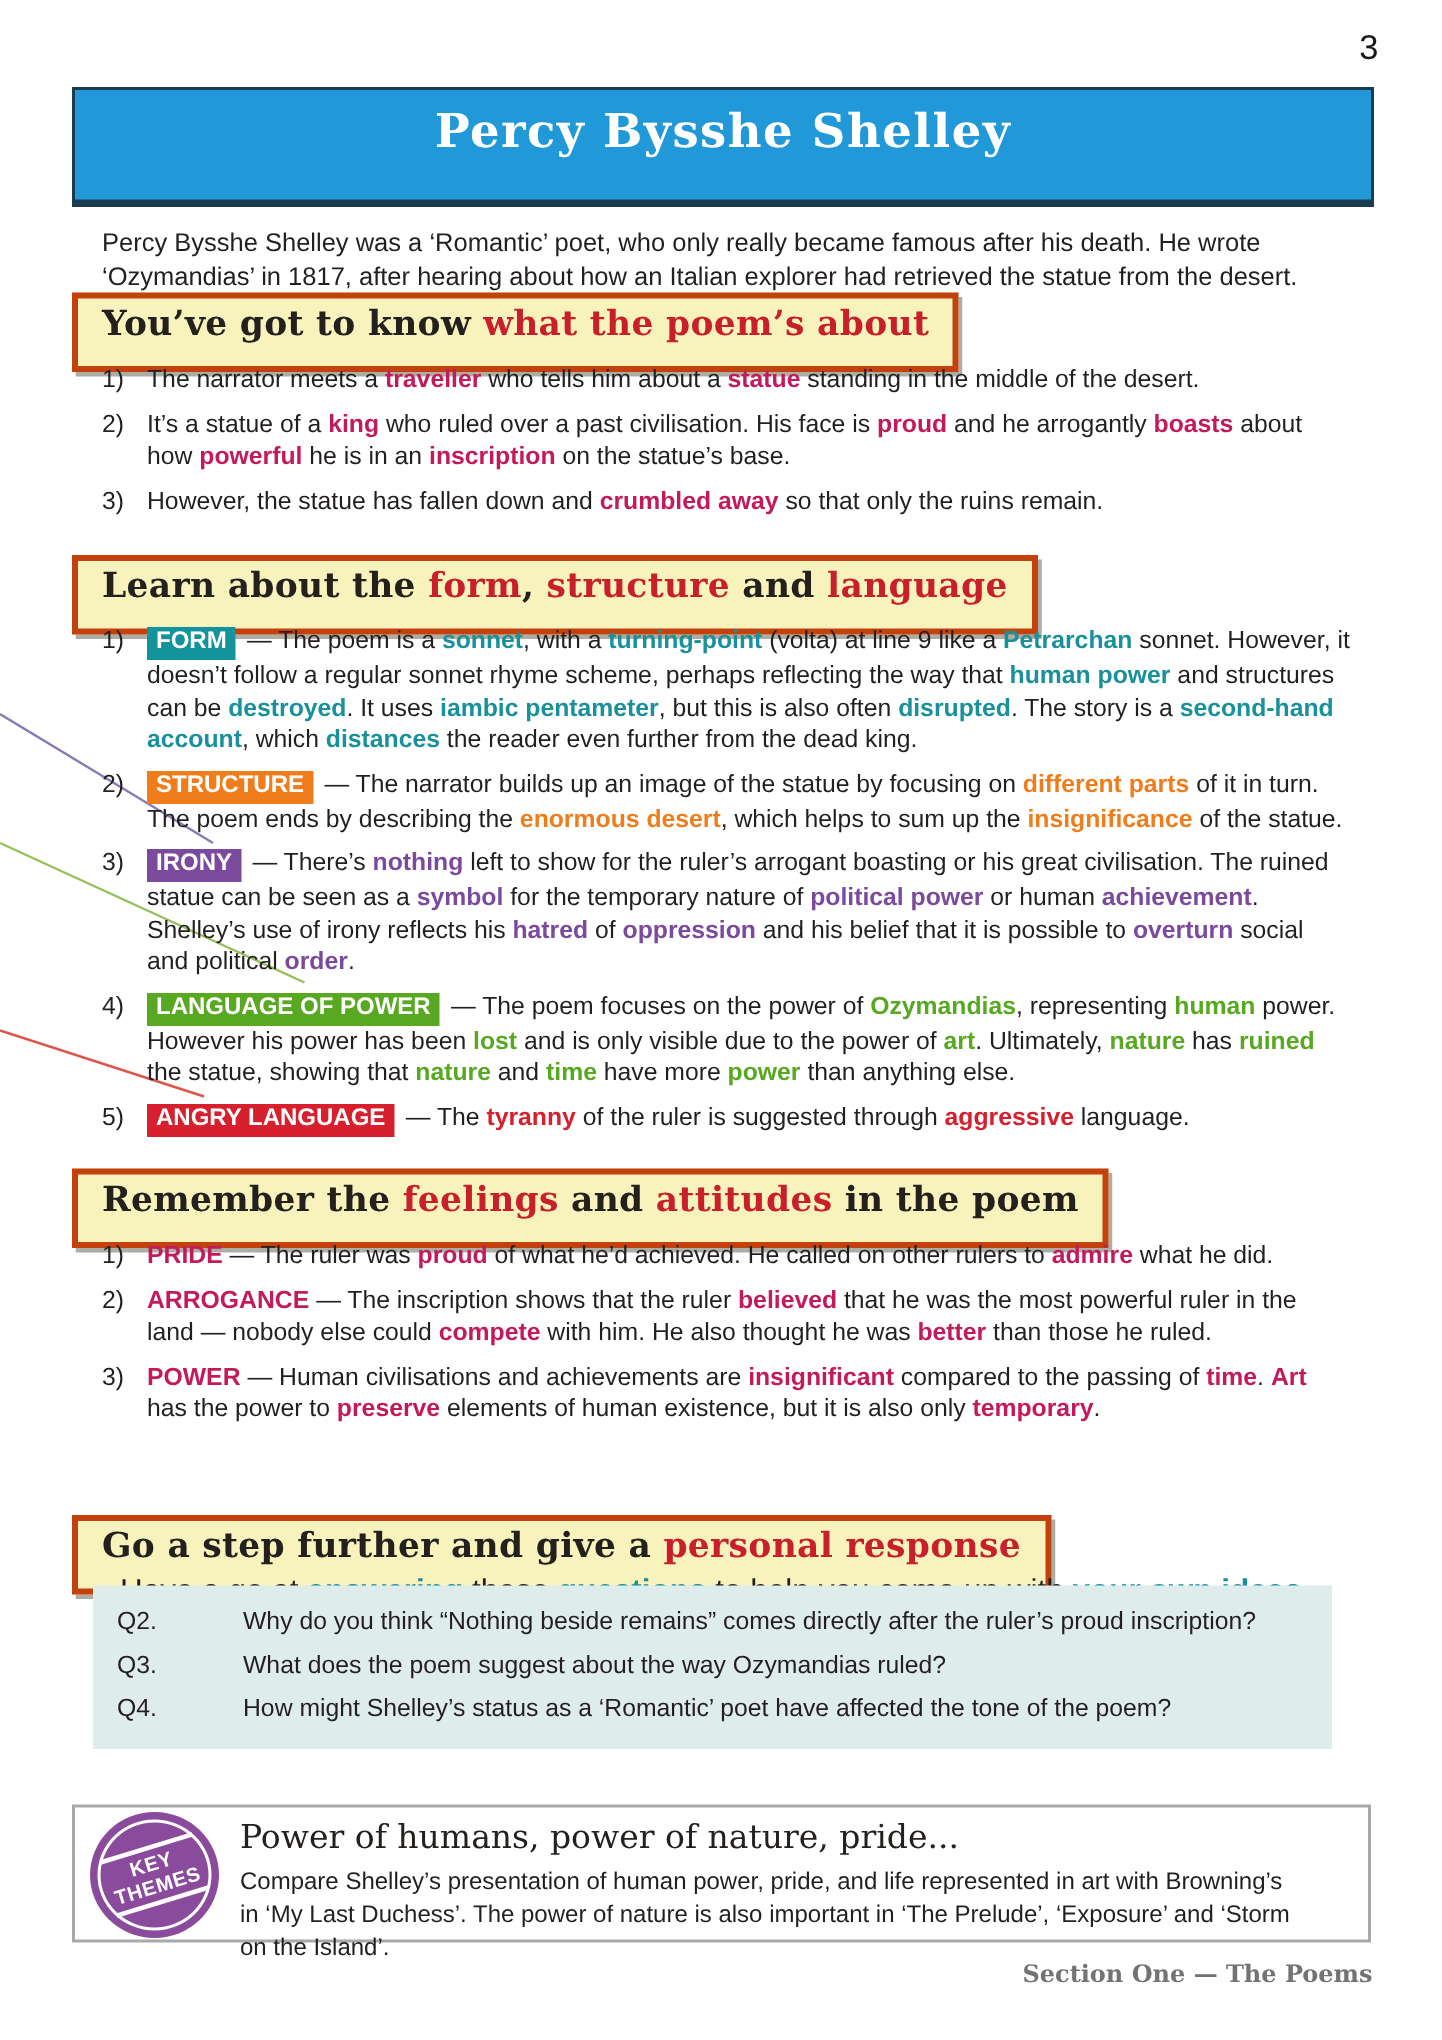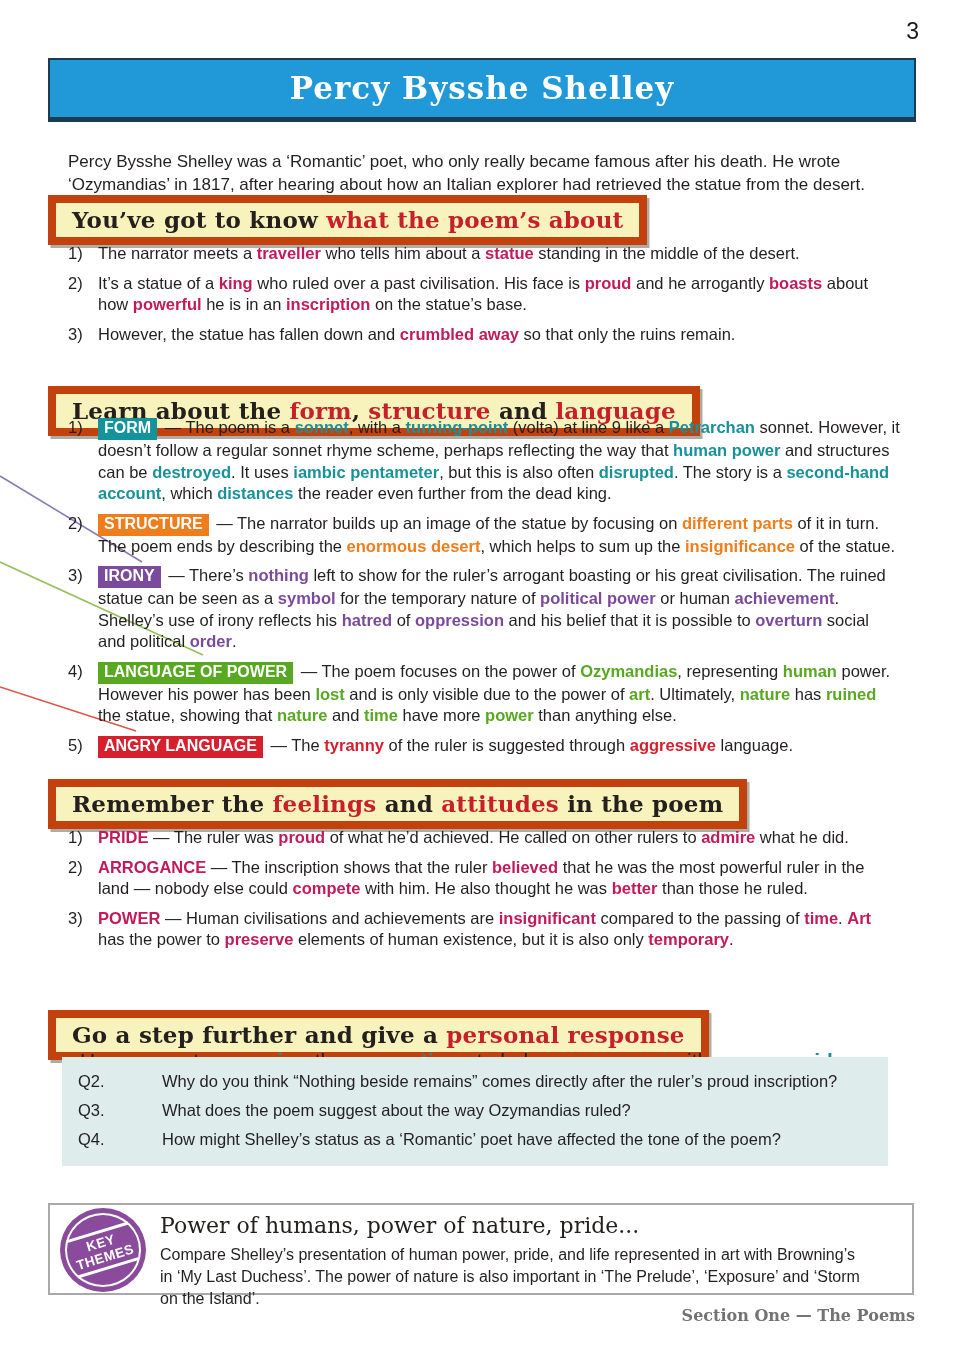--- a/index.html
+++ b/index.html
@@ -12,31 +12,31 @@
     --ink:#231f20;
   }
   html,body{margin:0;padding:0;background:#ffffff;}
   .page{position:relative;width:961px;height:1360px;background:#ffffff;overflow:hidden;
         font-family:"Liberation Sans",sans-serif;color:var(--ink);}
   .page > *{position:absolute;z-index:2;}
   .page > svg{z-index:1;}
 
   .pagenum{top:18px;right:42px;font-size:23px;color:#1a1a1a;}
 
-  .banner{top:58px;left:48px;width:868px;height:64px;box-sizing:border-box;
+  .banner{top:58px;left:48px;width:868px;height:80px;box-sizing:border-box;
           background:var(--banner-blue);border:2px solid var(--banner-edge);
           border-bottom-width:5px;text-align:center;}
   .banner h1{margin:0;line-height:57px;font-family:"DejaVu Serif",serif;font-weight:bold;
              font-size:31px;color:#ffffff;letter-spacing:1px;}
 
   .intro{top:133px;left:68px;width:824px;font-size:17px;line-height:23px;}
 
   .hbox{left:48px;display:inline-block;background:var(--cream);
-        border:8px solid #c2410c;box-shadow:2.5px 3px 0 rgba(105,105,92,0.55);
-        padding:3px 16px 4px;}
+        border:4px solid #c2410c;box-shadow:2.5px 3px 0 rgba(105,105,92,0.55);
+        padding:3px 16px 15px;}
   .hbox h2{margin:0;font-family:"DejaVu Serif",serif;font-weight:bold;font-size:23px;
            color:#23201d;letter-spacing:0.2px;white-space:nowrap;}
 
   .list{left:68px;width:832px;}
   .item{display:flex;margin-bottom:8px;}
   .item .num{flex:0 0 30px;font-size:16.5px;line-height:21.5px;}
   .item p{margin:0;flex:1;font-size:16.5px;line-height:21.5px;}
 
   .c-hred{color:var(--hred);}
   .c-pink{color:var(--pink);font-weight:bold;}
@@ -111,21 +111,21 @@
     <div class="item">
       <span class="num">2)</span>
       <p><span>It’s a statue of a </span><span class="c-pink">king</span><span> who ruled over a past civilisation.  His face is </span><span class="c-pink">proud</span><span> and he arrogantly </span><span class="c-pink">boasts</span><span> about how </span><span class="c-pink">powerful</span><span> he is in an </span><span class="c-pink">inscription</span><span> on the statue’s base.</span></p>
     </div>
     <div class="item">
       <span class="num">3)</span>
       <p><span>However, the statue has fallen down and </span><span class="c-pink">crumbled away</span><span> so that only the ruins remain.</span></p>
     </div>
   </div>
 
-  <div class="hbox" style="top:386px;">
+  <div class="hbox" style="top:370px;">
     <h2><span>Learn about the </span><span class="c-hred">form</span><span>, </span><span class="c-hred">structure</span><span> and </span><span class="c-hred">language</span></h2>
   </div>
   <div class="list" style="top:417px;">
     <div class="item">
       <span class="num">1)</span>
       <p><span class="tag" data-c="teal">FORM</span><span><span> — The poem is a </span><span class="c-teal">sonnet</span><span>, with a </span><span class="c-teal">turning-point</span><span> (volta) at line 9 like a </span><span class="c-teal">Petrarchan</span><span> sonnet.  However, it doesn’t follow a regular sonnet rhyme scheme, perhaps reflecting the way that </span><span class="c-teal">human power</span><span> and structures can be </span><span class="c-teal">destroyed</span><span>.  It uses </span><span class="c-teal">iambic pentameter</span><span>, but this is also often </span><span class="c-teal">disrupted</span><span>.  The story is a </span><span class="c-teal">second-hand account</span><span>, which </span><span class="c-teal">distances</span><span> the reader even further from the dead king.</span></span></p>
     </div>
     <div class="item">
       <span class="num">2)</span>
       <p><span class="tag" data-c="orange">STRUCTURE</span><span><span> — The narrator builds up an image of the statue by focusing on </span><span class="c-orange">different parts</span><span> of it in turn.  The poem ends by describing the </span><span class="c-orange">enormous desert</span><span>, which helps to sum up the </span><span class="c-orange">insignificance</span><span> of the statue.</span></span></p>

